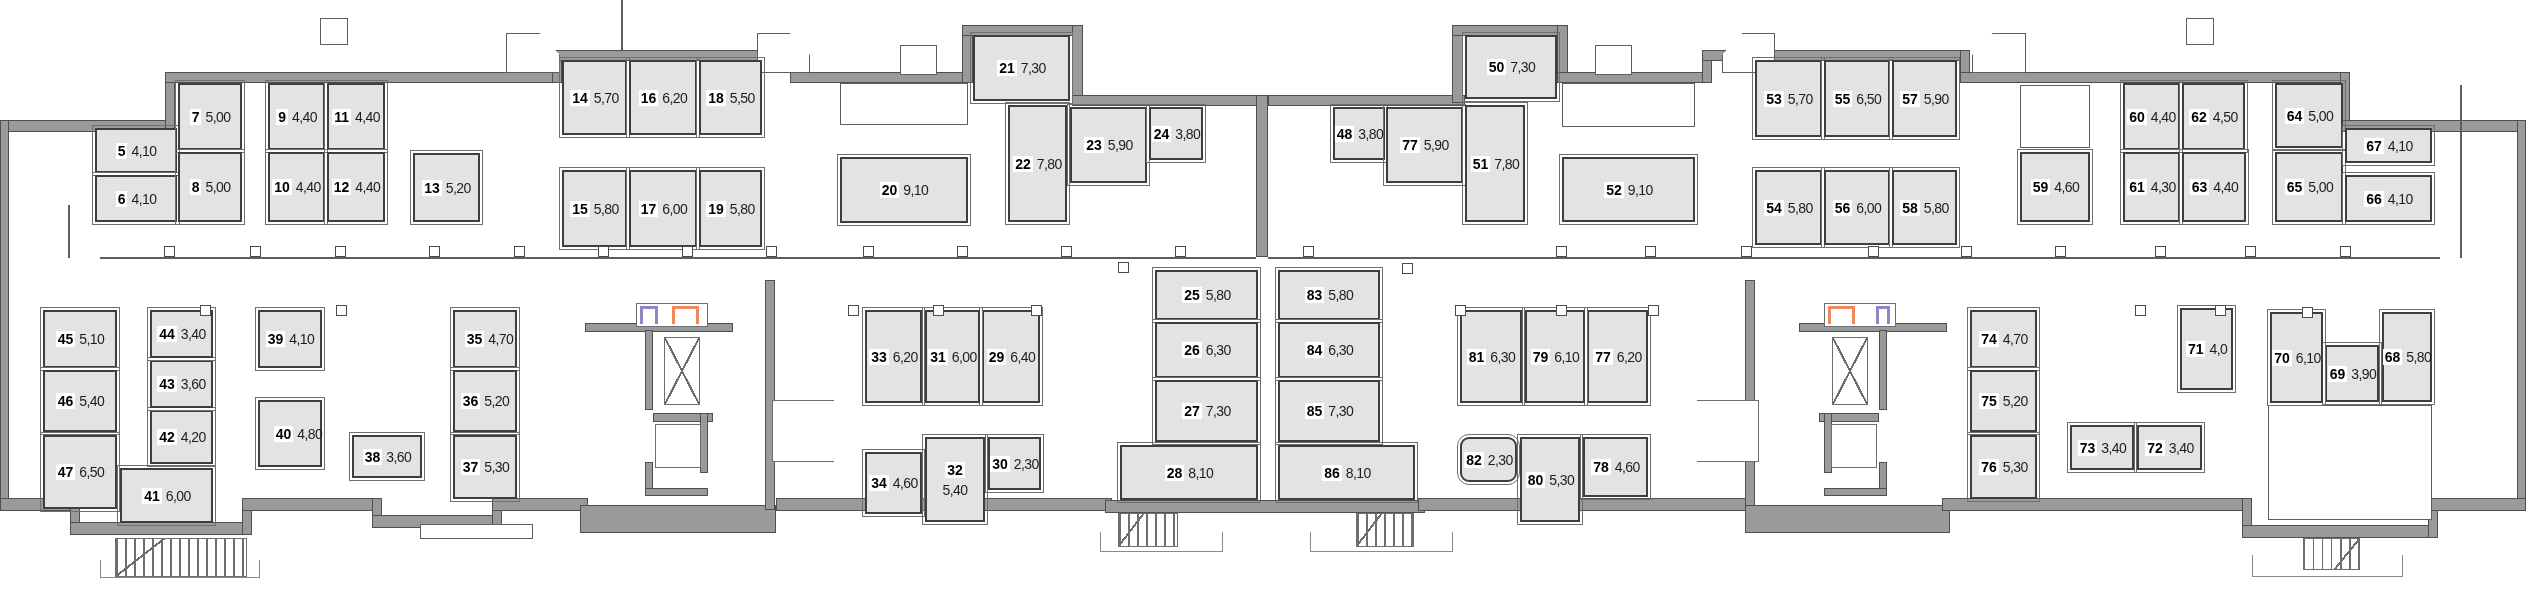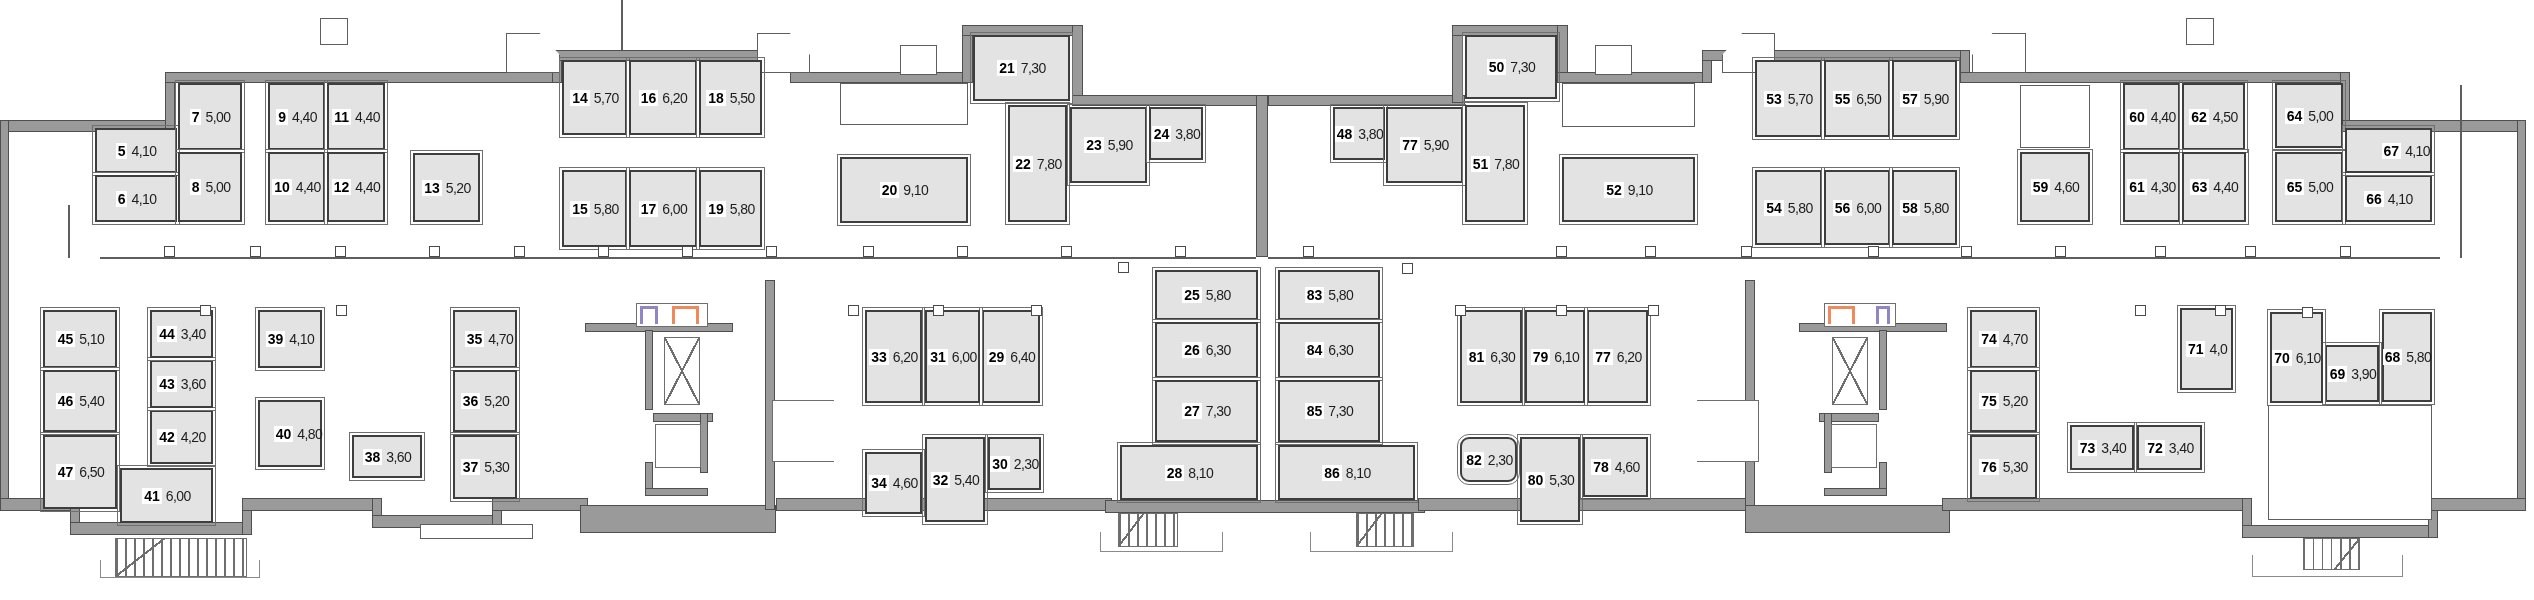--- a/index.html
+++ b/index.html
@@ -250,21 +250,21 @@
       <span class="area">6,40</span>
     </div>
     <div class="room" style="left: 988px; top: 437px; width: 53px; height: 53px;">
       <span class="num">30</span>
       <span class="area">2,30</span>
     </div>
     <div class="room" style="left: 925px; top: 310px; width: 55px; height: 93px;">
       <span class="num">31</span>
       <span class="area">6,00</span>
     </div>
-    <div class="room" style="left: 925px; top: 437px; width: 60px; height: 85px;">
+    <div class="room" style="left: 925px; top: 437px; width: 60px; height: 85px; flex-direction: column;">
       <span class="num">32</span>
       <span class="area">5,40</span>
     </div>
     <div class="room" style="left: 865px; top: 310px; width: 57px; height: 93px;">
       <span class="num">33</span>
       <span class="area">6,20</span>
     </div>
     <div class="room" style="left: 865px; top: 452px; width: 57px; height: 62px;">
       <span class="num">34</span>
       <span class="area">4,60</span>
@@ -390,21 +390,21 @@
       <span class="area">5,00</span>
     </div>
     <div class="room" style="left: 2275px; top: 152px; width: 68px; height: 70px;">
       <span class="num">65</span>
       <span class="area">5,00</span>
     </div>
     <div class="room" style="left: 2345px; top: 175px; width: 87px; height: 47px;">
       <span class="num">66</span>
       <span class="area">4,10</span>
     </div>
-    <div class="room" style="left: 2345px; top: 128px; width: 87px; height: 45px; justify-content: flex-end;">
+    <div class="room" style="left: 2345px; top: 128px; width: 87px; height: 35px;">
       <span class="num">67</span>
       <span class="area">4,10</span>
     </div>
     <div class="room" style="left: 2382px; top: 312px; width: 50px; height: 90px;">
       <span class="num">68</span>
       <span class="area">5,80</span>
     </div>
     <div class="room" style="left: 2325px; top: 345px; width: 54px; height: 57px;">
       <span class="num">69</span>
       <span class="area">3,90</span>

